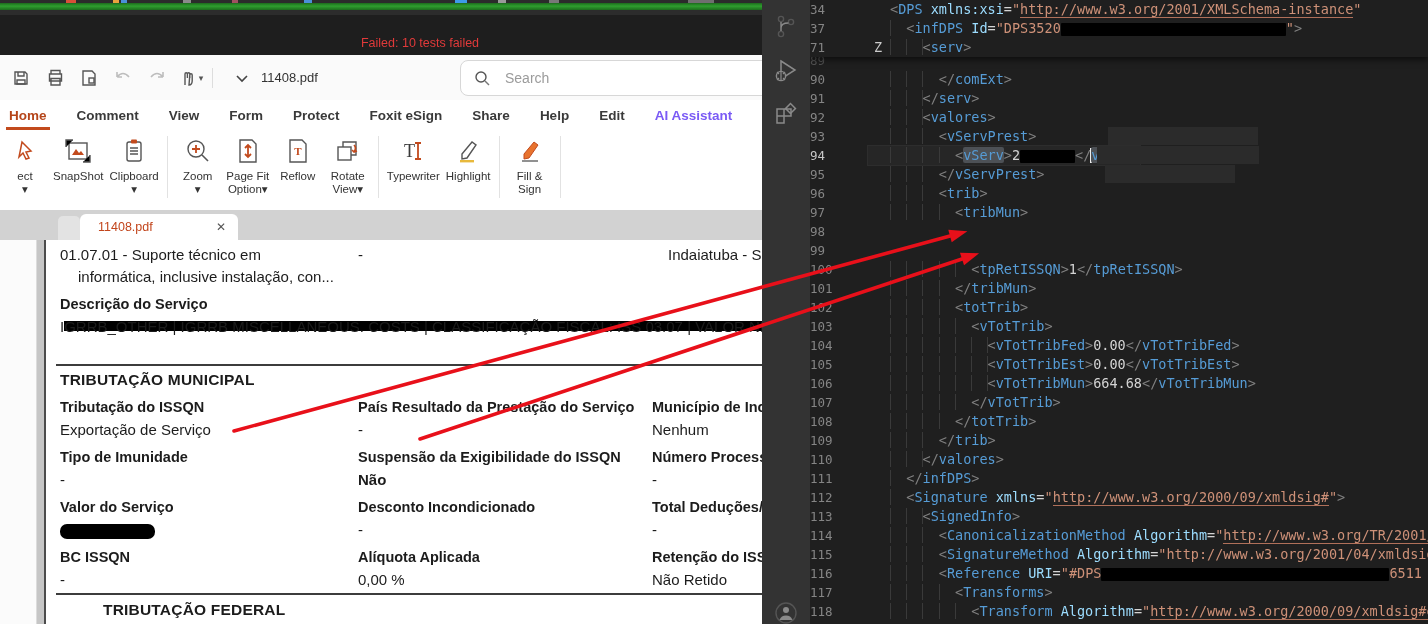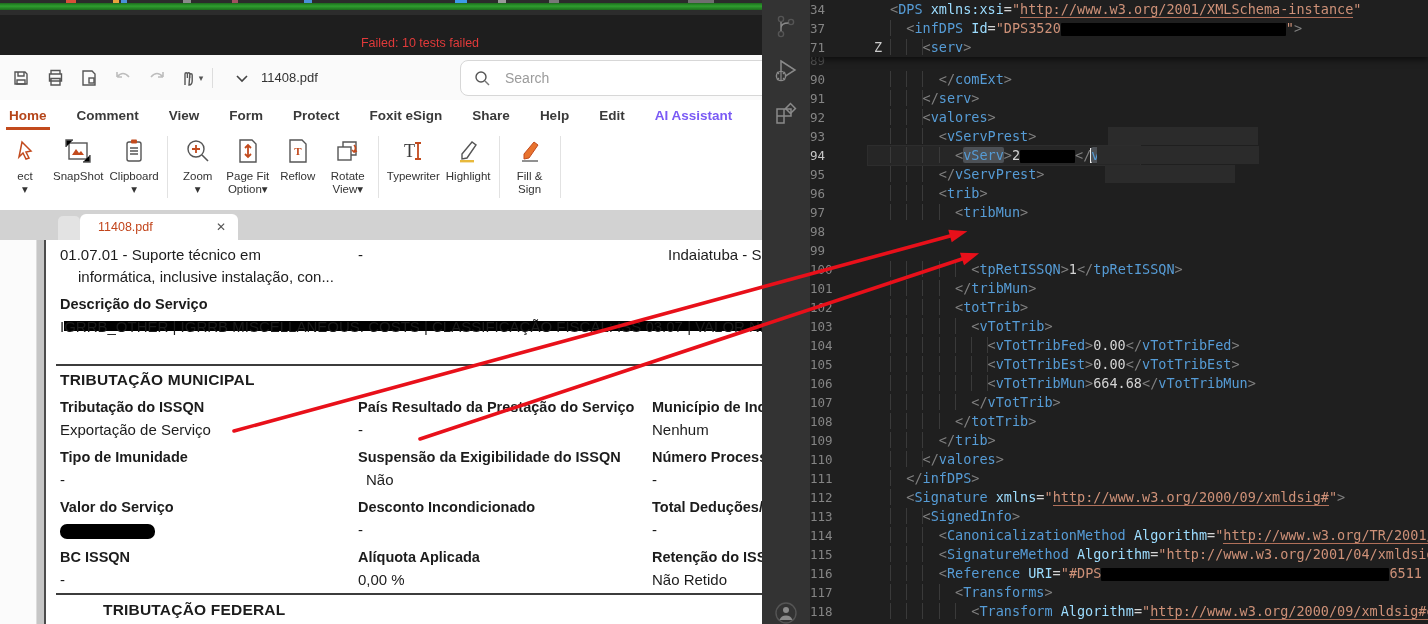--- a/index.html
+++ b/index.html
@@ -302,21 +302,21 @@
         <div id="fieldgrid">
             <div class="abs plabel" style="left: 14px; top: 159px;">Tributação do ISSQN</div>
             <div class="abs" style="left: 14px; top: 181px;">Exportação de Serviço</div>
             <div class="abs plabel" style="left: 312px; top: 159px;">País Resultado da Prestação do Serviço</div>
             <div class="abs" style="left: 312px; top: 181px;">-</div>
             <div class="abs plabel" style="left: 606px; top: 159px;">Município de Inc</div>
             <div class="abs" style="left: 606px; top: 181px;">Nenhum</div>
             <div class="abs plabel" style="left: 14px; top: 209px;">Tipo de Imunidade</div>
             <div class="abs" style="left: 14px; top: 231px;">-</div>
             <div class="abs plabel" style="left: 312px; top: 209px;">Suspensão da Exigibilidade do ISSQN</div>
-            <div class="abs" style="left: 320px; top: 231px;">Não</div>
+            <div class="abs" style="left: 312px; top: 231px; font-weight: bold;">Não</div>
             <div class="abs plabel" style="left: 606px; top: 209px;">Número Process</div>
             <div class="abs" style="left: 606px; top: 231px;">-</div>
             <div class="abs plabel" style="left: 14px; top: 259px;">Valor do Serviço</div>
             <div class="abs" style="left: 14px; top: 281px;"><span class="redbar" style="width: 95px;"></span></div>
             <div class="abs plabel" style="left: 312px; top: 259px;">Desconto Incondicionado</div>
             <div class="abs" style="left: 312px; top: 281px;">-</div>
             <div class="abs plabel" style="left: 606px; top: 259px;">Total Deduções/</div>
             <div class="abs" style="left: 606px; top: 281px;">-</div>
             <div class="abs plabel" style="left: 14px; top: 309px;">BC ISSQN</div>
             <div class="abs" style="left: 14px; top: 331px;">-</div>

